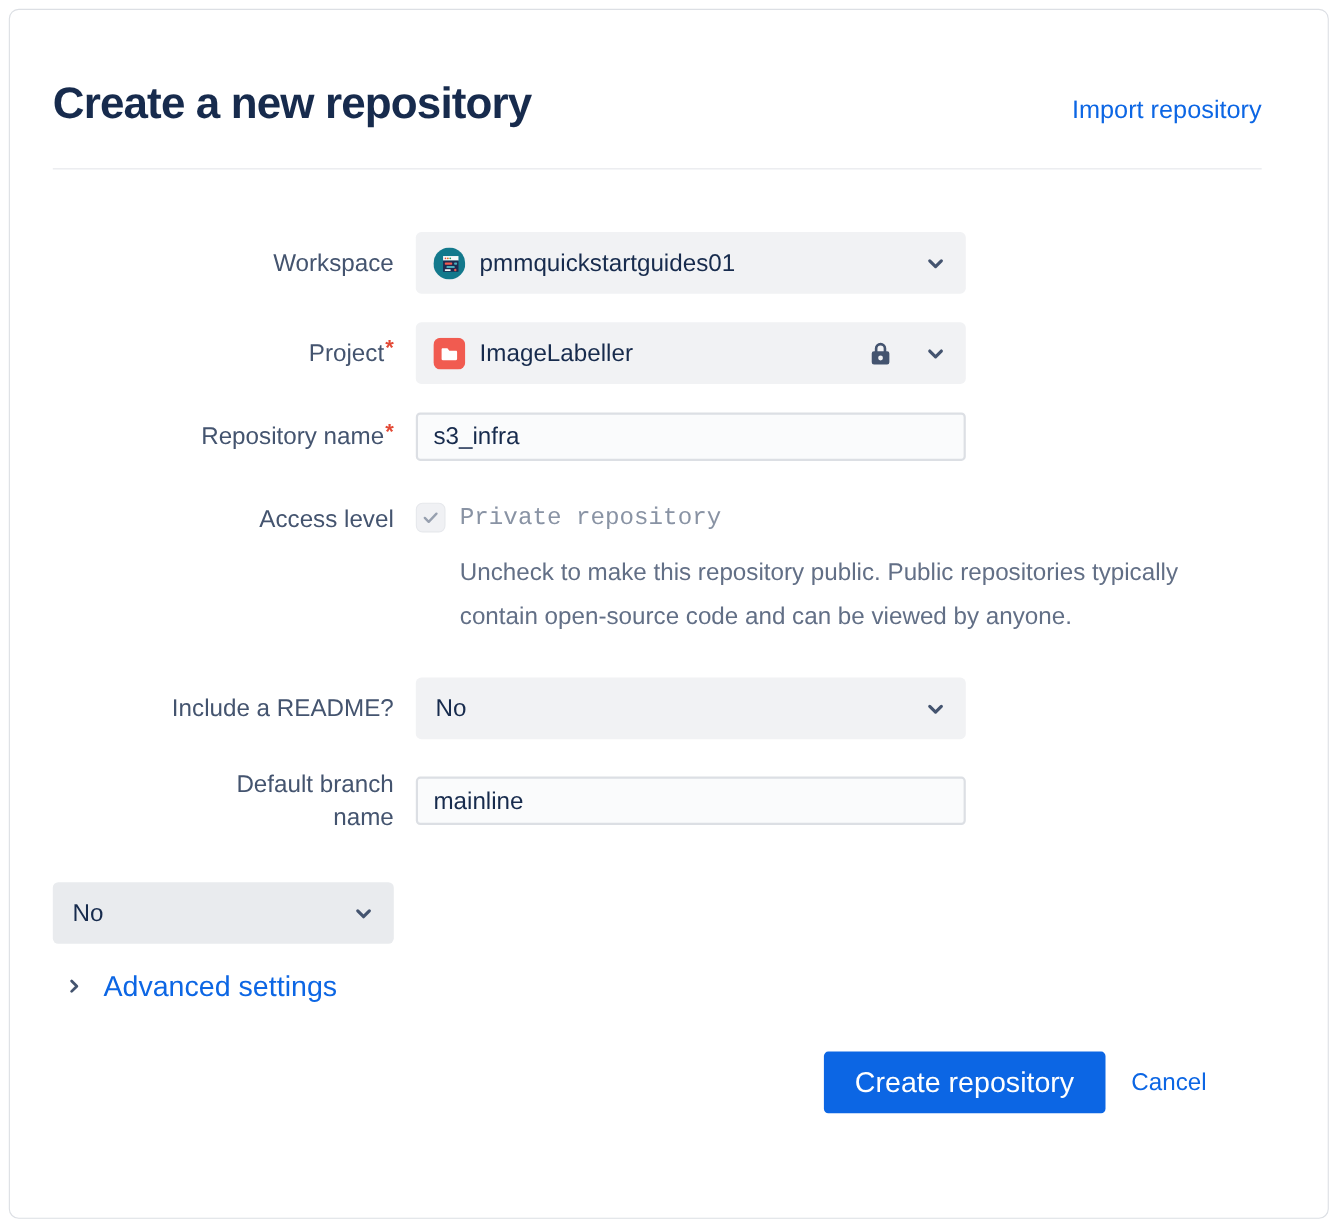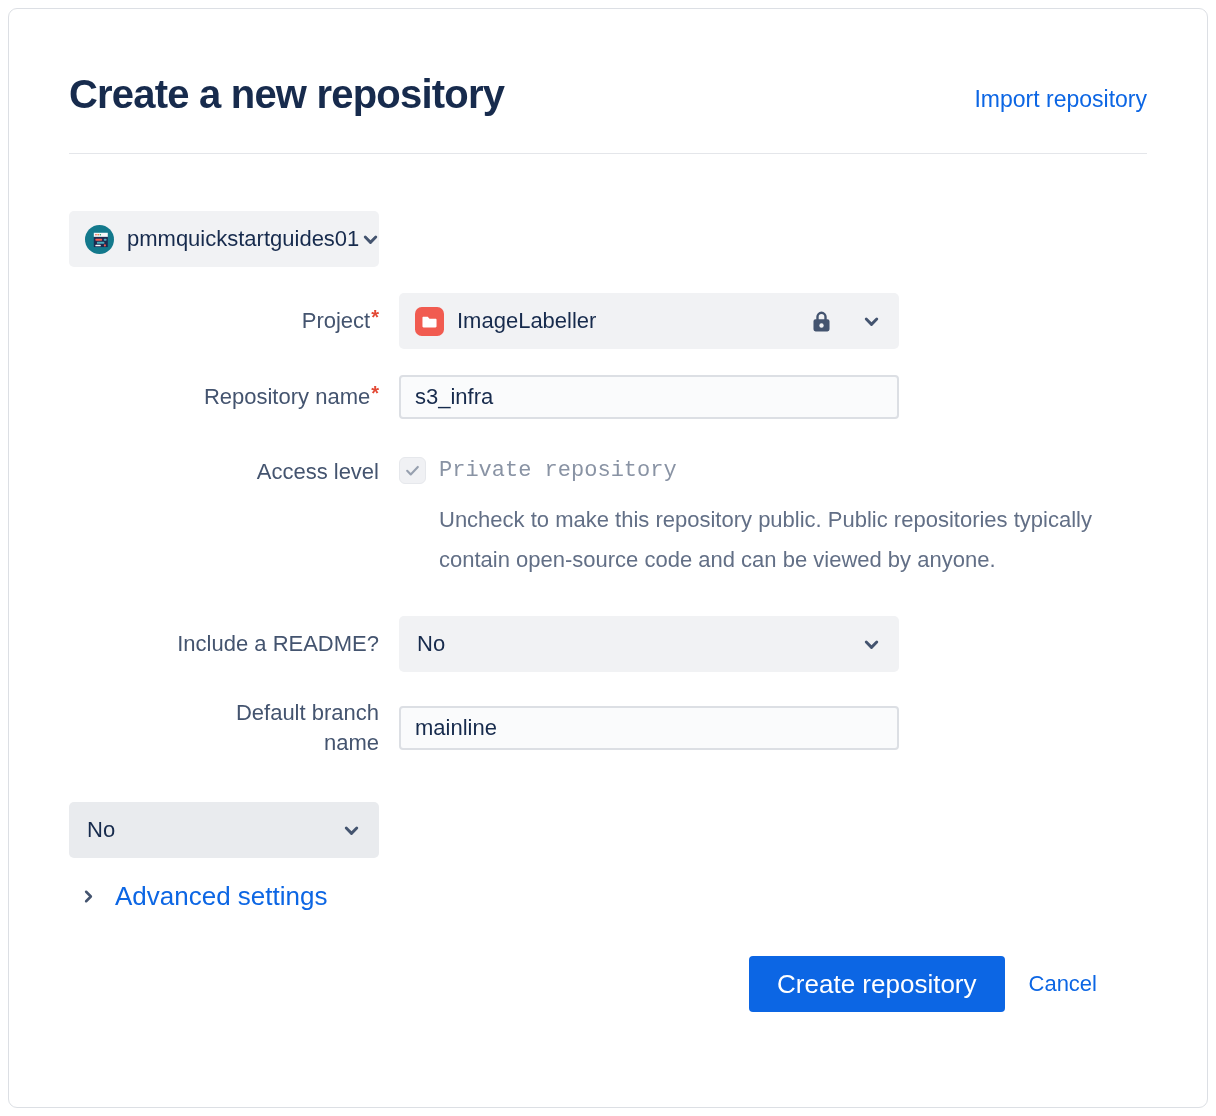--- a/index.html
+++ b/index.html
@@ -19,21 +19,21 @@
     --icon-slate:#44546F;
     --card-border:#DCDFE4;
     --divider:#E4E6EA;
   }
   *{box-sizing:border-box;margin:0;padding:0;}
   html,body{width:1216px;height:1116px;background:#fff;}
   body{font-family:"Liberation Sans","DejaVu Sans",sans-serif;position:relative;}
   .card{
     position:absolute;left:8px;top:8px;width:1200px;height:1100px;
     background:#fff;border:1px solid var(--card-border);border-radius:9px;
-    padding:62px 60px 0 60px;overflow:hidden;
+    padding:62px 60px 0 39px;overflow:hidden;
   }
   .header{display:flex;justify-content:space-between;align-items:flex-end;}
   h1.title{
     font-size:40px;font-weight:700;color:var(--title-text);
     letter-spacing:-0.8px;line-height:46px;
   }
   .import-link{
     font-size:23px;font-weight:500;color:var(--link-blue);
     text-decoration:none;cursor:pointer;line-height:32px;margin-bottom:2px;
   }
@@ -109,20 +109,21 @@
   <div class="header">
     <h1 class="title">Create a new repository</h1>
     <a class="import-link">Import repository</a>
   </div>
 
   <div class="divider"></div>
 
   <div class="form">
 
     <div class="row">
+      <div class="lbl"><span>Workspace</span></div>
       <div class="select">
         <span class="icon-gap">
           <svg width="29" height="29" viewBox="0 0 28 28">
             <circle cx="14" cy="14" r="14" fill="#13798C"></circle>
             <rect x="8.5" y="7.5" width="13.5" height="4" fill="#F7F8F9"></rect>
             <circle cx="10.6" cy="9.5" r="0.75" fill="#E2483D"></circle>
             <circle cx="12.7" cy="9.5" r="0.75" fill="#E56910"></circle>
             <circle cx="14.8" cy="9.5" r="0.75" fill="#22A06B"></circle>
             <rect x="8.5" y="11.5" width="13.5" height="9.8" fill="#1D2B50"></rect>
             <rect x="10" y="13.2" width="6.5" height="1.9" rx="0.6" fill="#F15B50"></rect>

